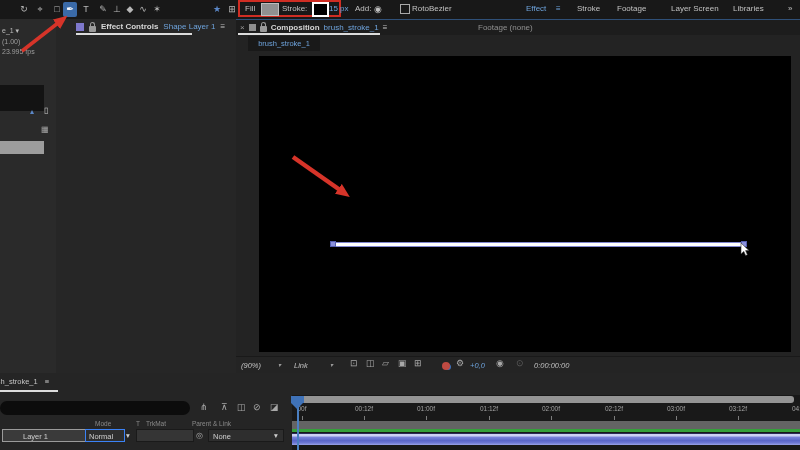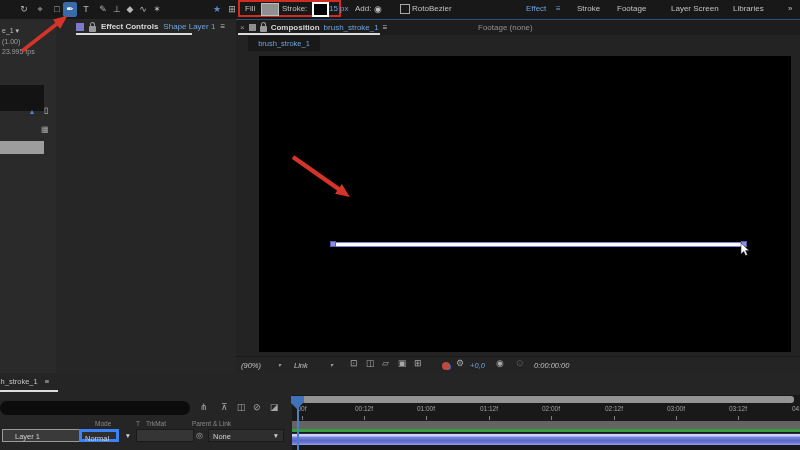--- a/index.html
+++ b/index.html
@@ -181,22 +181,22 @@
   <span class="abs tl-icon" style="left:221px">⊼</span>
   <span class="abs tl-icon" style="left:237px">◫</span>
   <span class="abs tl-icon" style="left:253px">⊘</span>
   <span class="abs tl-icon" style="left:270px">◪</span>
 
   <span class="abs col-h" style="left:95px">Mode</span>
   <span class="abs col-h" style="left:136px">T</span>
   <span class="abs col-h" style="left:146px">TrkMat</span>
   <span class="abs col-h" style="left:192px">Parent &amp; Link</span>
 
-  <div class="abs cell" style="left:2px;top:56px;width:88px;background:#3a3a3a;border:1px solid #9a9a9a;padding-left:12px">Layer 1</div>
-  <div class="abs cell" style="left:79px;top:56px;width:40px;background:#2e2e2e;border:3px solid #3b82f6;padding-left:3px">Normal</div>
+  <div class="abs cell" style="left:2px;top:56px;width:88px;background:#3a3a3a;border:1px solid #9a9a9a;padding-left:20px">Layer 1</div>
+  <div class="abs cell" style="left:85px;top:56px;width:40px;background:#2e2e2e;border:1px solid #3b82f6;padding-left:3px">Normal</div>
   <span class="abs cell chev" style="left:126px;top:56px">▾</span>
   <div class="abs cell" style="left:136px;top:56px;width:58px;background:#353535;border:1px solid #1a1a1a"></div>
   <span class="abs cell" style="left:196px;top:56px;font-size:8px;color:#aaa">◎</span>
   <div class="abs cell" style="left:208px;top:56px;width:76px;background:#2e2e2e;border:1px solid #1a1a1a;padding-left:4px">None</div>
   <span class="abs cell chev" style="left:274px;top:56px">▾</span>
 
   <div class="abs" id="track">
     <div class="abs" id="tl-scroll"></div>
     <div class="abs" id="ruler">
       <span class="rl" style="left:-4px">00f</span>

